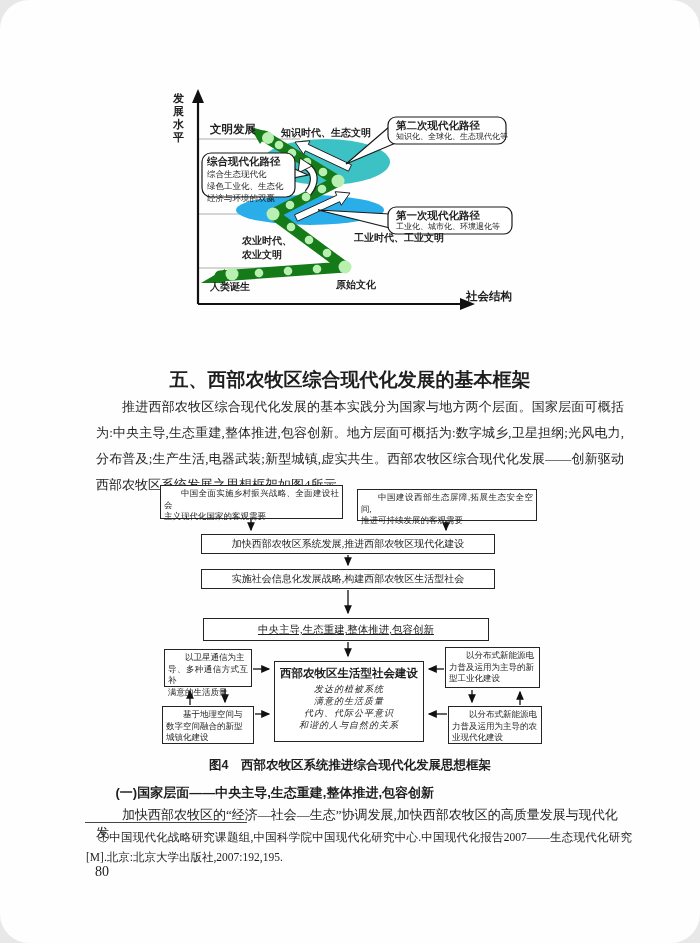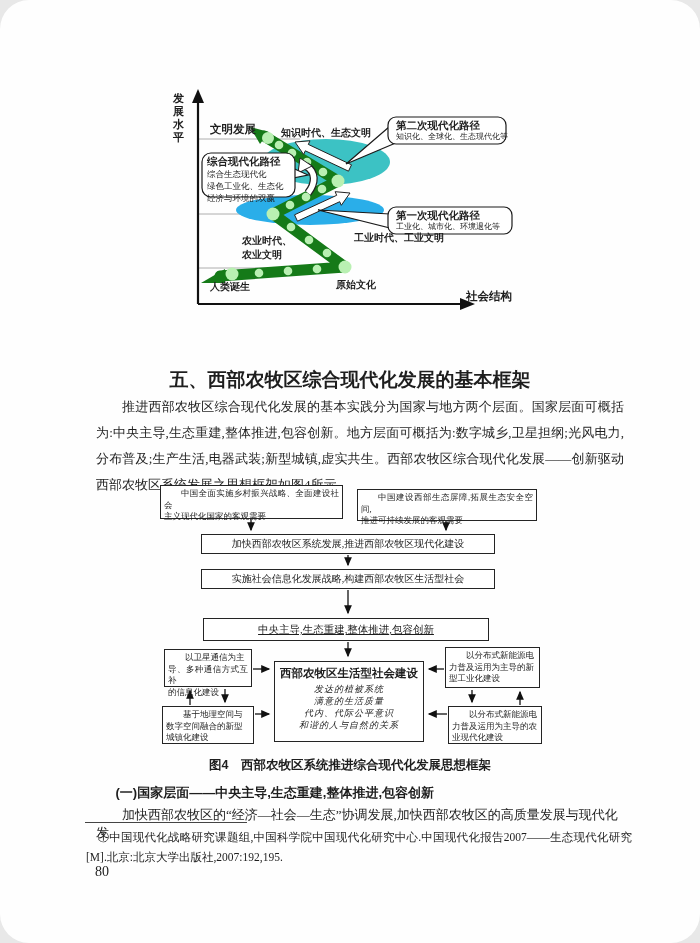--- a/index.html
+++ b/index.html
@@ -169,21 +169,21 @@
     </svg>
     <div class="fbox" style="left:63px;top:5px;width:183px;height:34px;">中国全面实施乡村振兴战略、全面建设社会
 主义现代化国家的客观需要</div>
     <div class="fbox" style="left:260px;top:9px;width:180px;height:32px;">中国建设西部生态屏障,拓展生态安全空间,
 推进可持续发展的客观需要</div>
     <div class="fbox fmid" style="left:104px;top:54px;width:294px;height:20px;line-height:18px;">加快西部农牧区系统发展,推进西部农牧区现代化建设</div>
     <div class="fbox fmid" style="left:104px;top:89px;width:294px;height:20px;line-height:18px;">实施社会信息化发展战略,构建西部农牧区生活型社会</div>
     <div class="fbox fmid" style="left:106px;top:138px;width:286px;height:23px;line-height:21px;font-size:10.5px;text-decoration:underline;">中央主导,生态重建,整体推进,包容创新</div>
     <div class="fbox" style="left:67px;top:169px;width:88px;height:38px;">以卫星通信为主
 导、多种通信方式互补
-的信息化建设</div>
+满意的生活质量</div>
     <div class="fbox" style="left:65px;top:226px;width:92px;height:38px;">基于地理空间与
 数字空间融合的新型
 城镇化建设</div>
     <div class="fbox" style="left:348px;top:167px;width:95px;height:41px;">以分布式新能源电
 力普及运用为主导的新
 型工业化建设</div>
     <div class="fbox" style="left:351px;top:226px;width:94px;height:38px;">以分布式新能源电
 力普及运用为主导的农
 业现代化建设</div>
     <div class="cbox" style="left:177px;top:181px;width:150px;height:81px;">

